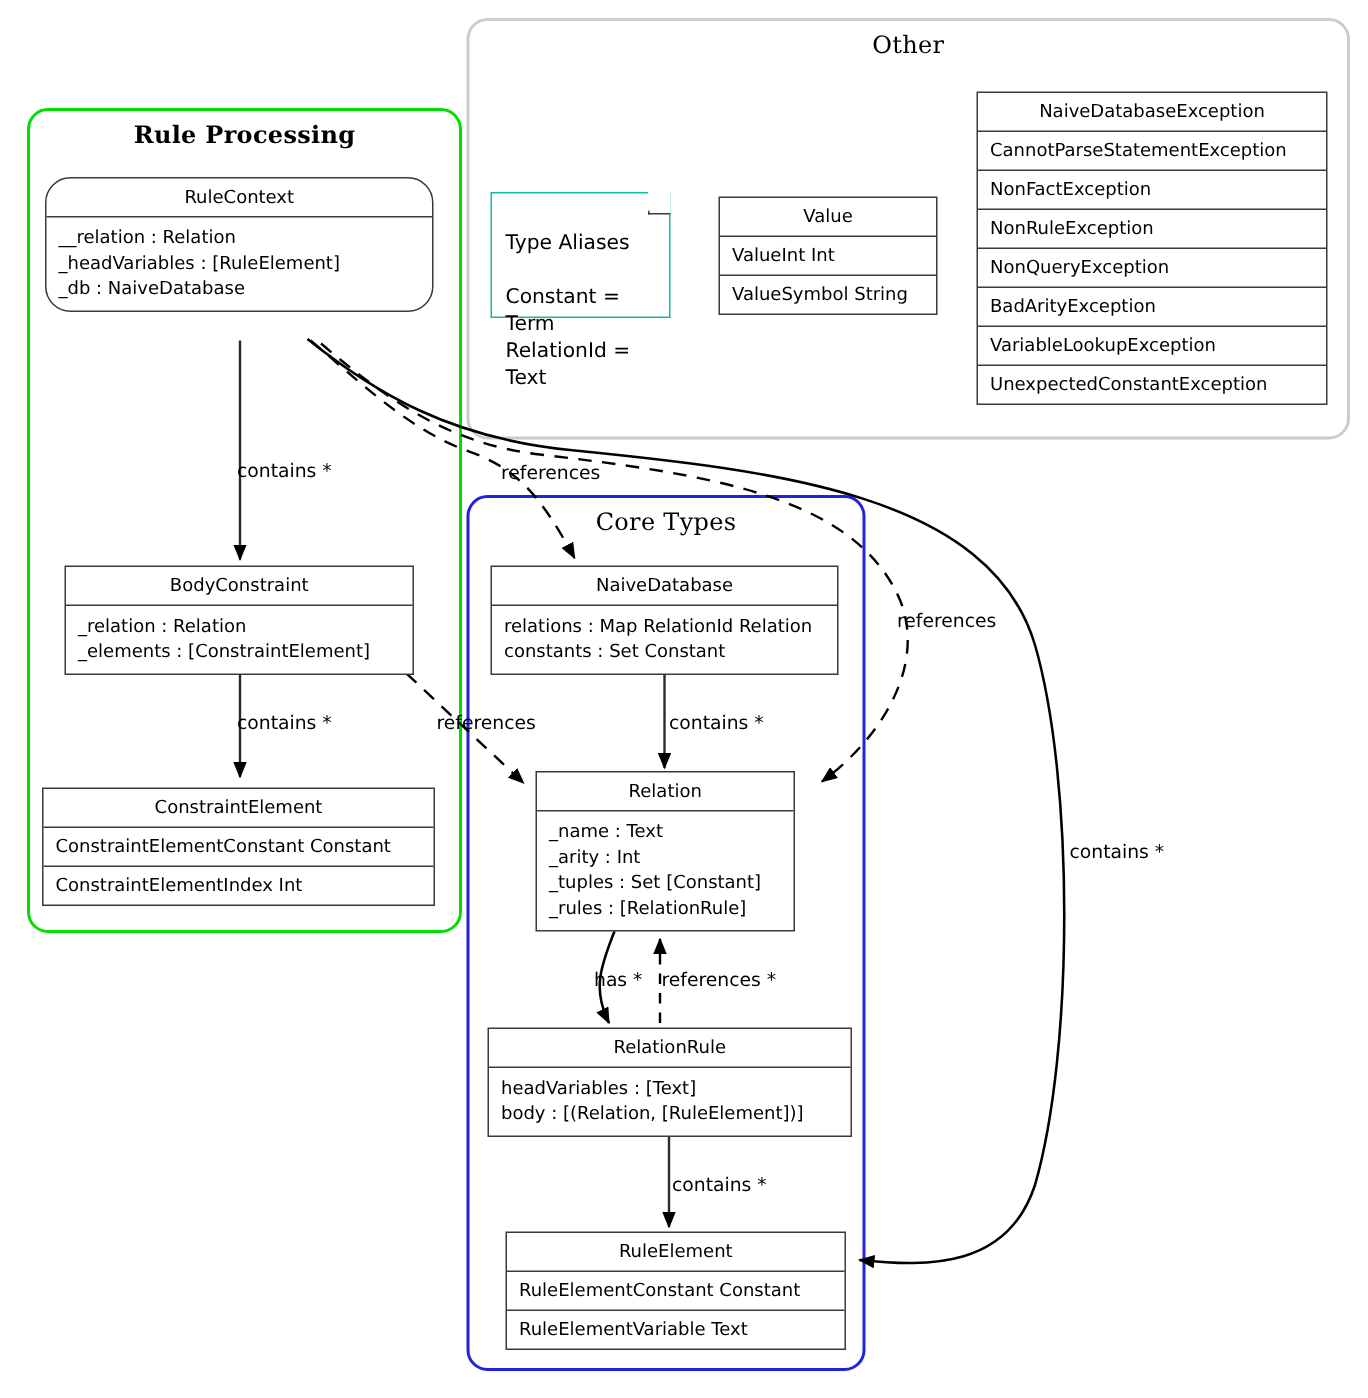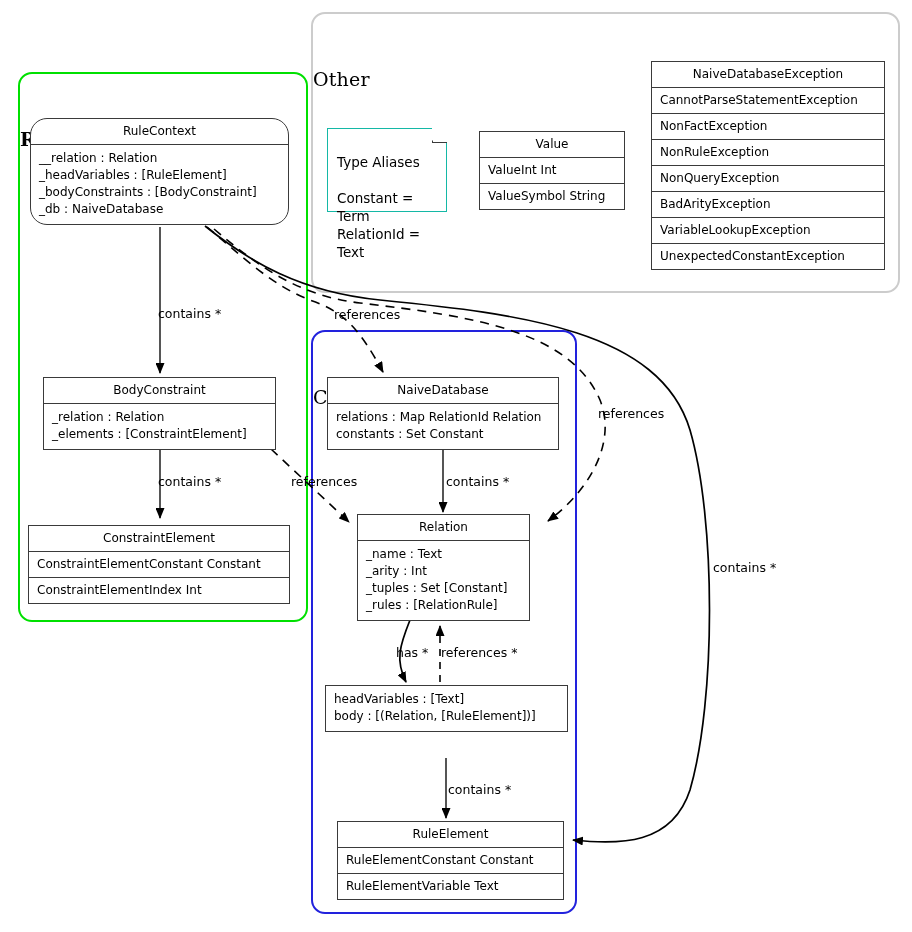--- a/index.html
+++ b/index.html
@@ -20,26 +20,25 @@
     position: absolute;
     border-radius: 14px;
     box-sizing: border-box;
     background: transparent;
   }
   .pkg-title {
     position: absolute;
     top: 6px;
     left: 0;
     width: 100%;
-    text-align: left;
+    text-align: center;
     font-family: "DejaVu Serif", serif;
-    font-size: 19px;
+    font-size: 16px;
     color: #000000;
     letter-spacing: 0.2px;
-    margin-top: 48px;
   }
   #pkg-rule-processing {
     left: 18px; top: 72px; width: 290px; height: 550px;
     border: 2px solid #00e000;
     font-weight: bold;
   }
   #pkg-other {
     left: 311px; top: 12px; width: 589px; height: 281px;
     border: 2px solid #cccccc;
   }
@@ -171,21 +170,20 @@
   <div class="elabel" style="left:446px; top:474px;">contains *</div>
   <div class="elabel" style="left:396px; top:645px;">has *</div>
   <div class="elabel" style="left:441px; top:645px;">references *</div>
   <div class="elabel" style="left:448px; top:782px;">contains *</div>
 
   <div class="cls" style="left:30px; top:118px; width:259px;border-radius:17px;">
     <div class="cls-name">RuleContext</div>
     <div class="cls-attrs">
       <div>__relation : Relation</div>
       <div>_headVariables : [RuleElement]</div>
-      <div>_bodyConstraints : [BodyConstraint]</div>
       <div>_db : NaiveDatabase</div>
     </div>
   </div>
 
   <div class="cls" style="left:43px; top:377px; width:233px;">
     <div class="cls-name">BodyConstraint</div>
     <div class="cls-attrs">
       <div>_relation : Relation</div>
       <div>_elements : [ConstraintElement]</div>
     </div>
@@ -209,20 +207,21 @@
     <div class="cls-name">Relation</div>
     <div class="cls-attrs">
       <div>_name : Text</div>
       <div>_arity : Int</div>
       <div>_tuples : Set [Constant]</div>
       <div>_rules : [RelationRule]</div>
     </div>
   </div>
 
   <div class="cls" style="left:325px; top:685px; width:243px;">
+    <div class="cls-name">RelationRule</div>
     <div class="cls-attrs">
       <div>headVariables : [Text]</div>
       <div>body : [(Relation, [RuleElement])]</div>
     </div>
   </div>
 
   <div class="cls" style="left:337px; top:821px; width:227px;">
     <div class="cls-name">RuleElement</div>
     <div class="cls-row">RuleElementConstant Constant</div>
     <div class="cls-row last">RuleElementVariable Text</div>

